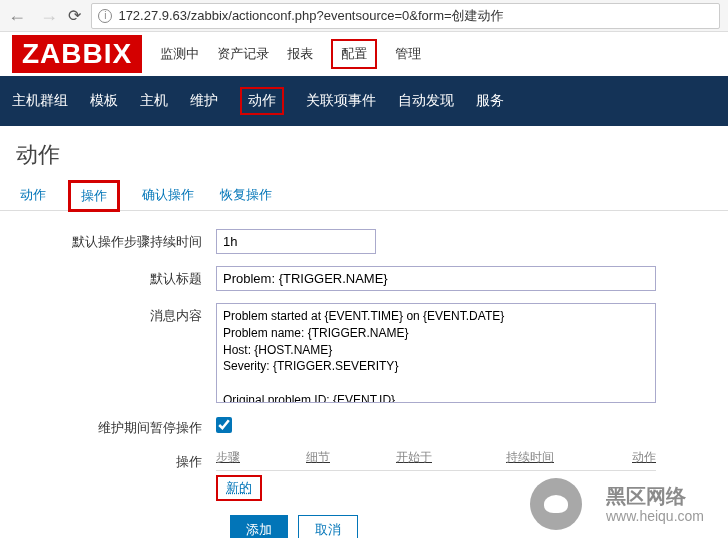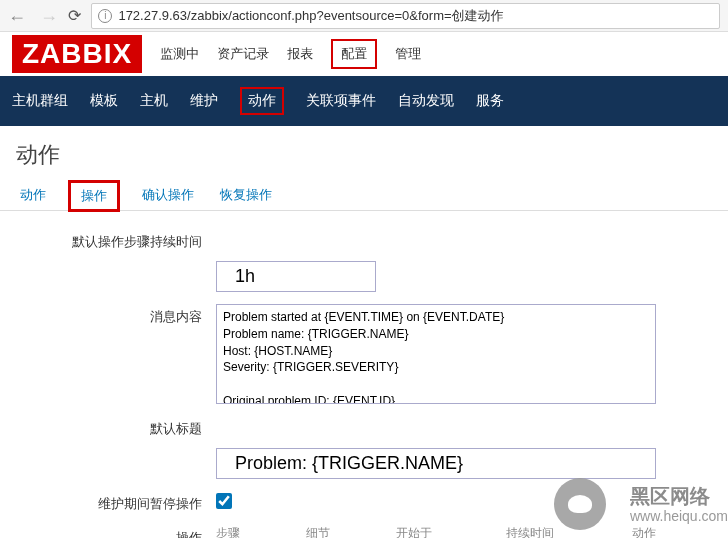--- a/index.html
+++ b/index.html
@@ -22,39 +22,39 @@
     
     .page-title { font-size: 22px; color: #444; padding: 14px 16px 10px; }
     
     .tab-row { display: flex; gap: 18px; padding: 0 16px; border-bottom: 1px solid #ddd; align-items: flex-end; }
     .tab { color: #0275b8; padding: 6px 4px; cursor: pointer; font-size: 13px; }
     .tab.highlighted { border: 3px solid #d40000; padding: 4px 10px; margin-bottom: -2px; background: #fff; }
     
     .form-area { padding: 18px 16px 0; }
     .form-row { display: flex; margin-bottom: 12px; align-items: flex-start; }
     .form-label { width: 200px; text-align: right; padding-right: 14px; color: #333; padding-top: 4px; }
-    .form-input { border: 1px solid #aac; padding: 4px 18px; font-size: 18px; width: 160px; font-family: inherit; margin-top: 32px; }
+    .form-input { border: 1px solid #aac; padding: 4px 6px; font-size: 13px; width: 160px; font-family: inherit; }
     .form-input.wide { width: 440px; }
     .form-textarea { border: 1px solid #aac; padding: 4px 6px; font-size: 12px; width: 440px; height: 100px; font-family: inherit; resize: none; line-height: 1.4; }
     .checkbox { width: 16px; height: 16px; accent-color: #0275b8; margin-top: 2px; }
     
     .ops-table { width: 440px; text-decoration: underline; }
     .ops-header { display: flex; color: #888; font-size: 12px; padding-bottom: 4px; border-bottom: 1px solid #ddd; }
     .ops-col1 { width: 90px; }
     .ops-col2 { width: 90px; }
     .ops-col3 { width: 110px; }
     .ops-col4 { width: 100px; }
     .ops-col5 { width: 50px; text-align: right; }
     .new-link { color: #0275b8; border: 2px solid #d40000; padding: 2px 8px; display: inline-block; margin-top: 4px; cursor: pointer; text-decoration: underline; text-decoration-style: dotted; }
     
     .button-row { display: flex; gap: 10px; padding-left: 214px; margin-top: 14px; }
     .btn-primary { background: #0275b8; color: #fff; border: none; padding: 6px 16px; font-size: 13px; cursor: pointer; }
     .btn-secondary { background: #fff; color: #0275b8; border: 1px solid #0275b8; padding: 4px 16px; font-size: 13px; cursor: pointer; }
     
-    .watermark { position: absolute; bottom: 8px; right: 0; display: flex; align-items: center; gap: 24px; opacity: 0.85; }
+    .watermark { position: absolute; bottom: 8px; right: 24px; display: flex; align-items: center; gap: 24px; opacity: 0.85; }
     .watermark-circle { width: 52px; height: 52px; background: #999; border-radius: 50%; display: flex; align-items: center; justify-content: center; }
     .watermark-inner { width: 24px; height: 18px; background: #fff; border-radius: 50% 50% 40% 40%; }
     .watermark-text { color: #888; font-size: 14px; line-height: 1.2; }
     .watermark-text .big { font-size: 20px; font-weight: bold; color: #777; }
   </style>
 </head>
 <body>
 
 <div class="browser-bar">
   <div class="nav-arrows">
@@ -96,32 +96,32 @@
   <span class="tab">确认操作</span>
   <span class="tab">恢复操作</span>
 </div>
 
 <div class="form-area">
   <div class="form-row">
     <div class="form-label">默认操作步骤持续时间</div>
     <input class="form-input" value="1h" style="">
   </div>
   <div class="form-row">
+    <div class="form-label">默认标题</div>
+    <input class="form-input wide" value="Problem: {TRIGGER.NAME}" style="">
+  </div>
+  <div class="form-row">
     <div class="form-label">消息内容</div>
     <textarea class="form-textarea" style="">Problem started at {EVENT.TIME} on {EVENT.DATE}
 Problem name: {TRIGGER.NAME}
 Host: {HOST.NAME}
 Severity: {TRIGGER.SEVERITY}
 
 Original problem ID: {EVENT.ID}
 {TRIGGER.URL}</textarea>
-  </div>
-  <div class="form-row">
-    <div class="form-label">默认标题</div>
-    <input class="form-input wide" value="Problem: {TRIGGER.NAME}" style="">
   </div>
   <div class="form-row">
     <div class="form-label">维护期间暂停操作</div>
     <input type="checkbox" class="checkbox" checked="" style="">
   </div>
   <div class="form-row">
     <div class="form-label">操作</div>
     <div class="ops-table">
       <div class="ops-header">
         <span class="ops-col1">步骤</span>

